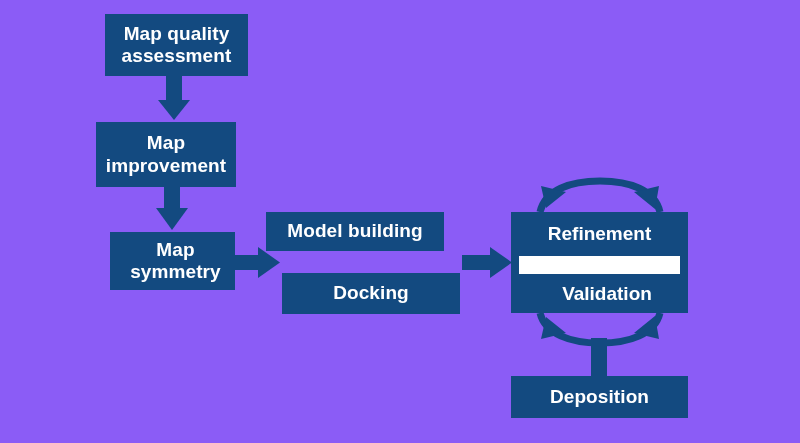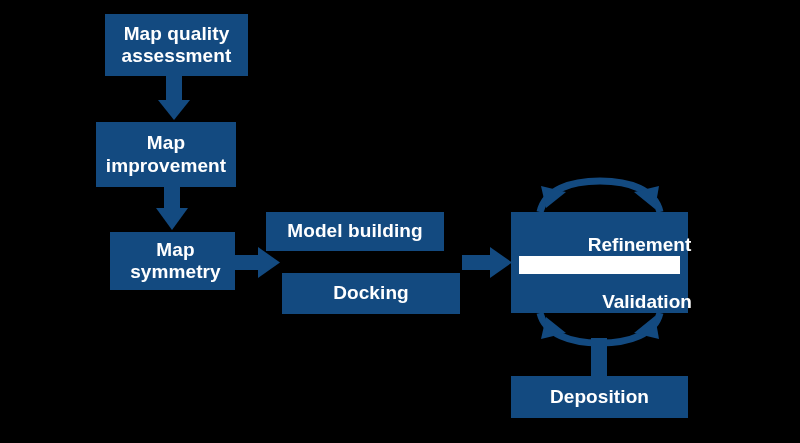--- a/index.html
+++ b/index.html
@@ -7,21 +7,21 @@
     padding: 0;
     background: #ffffff;
   }
   body {
     font-family: "Liberation Sans", sans-serif;
   }
   #canvas {
     position: relative;
     width: 800px;
     height: 443px;
-    background: #000000;
+    background: #8b5cf6;
     overflow: hidden;
   }
   .node {
     position: absolute;
     background: #134A80;
     color: #ffffff;
     display: flex;
     align-items: center;
     justify-content: center;
     text-align: center;
@@ -45,25 +45,24 @@
     position: absolute;
     background: #ffffff;
     box-sizing: border-box;
   }
   .cycle-label {
     position: absolute;
     color: #ffffff;
     font-size: 19px;
     font-weight: 700;
     display: flex;
-    align-items: flex-end;
+    align-items: center;
     justify-content: center;
     text-align: center;
     box-sizing: border-box;
-    margin-left: 40px;
   }
   .svg-layer {
     position: absolute;
     left: 0;
     top: 0;
     width: 800px;
     height: 443px;
     pointer-events: none;
   }
 </style>

